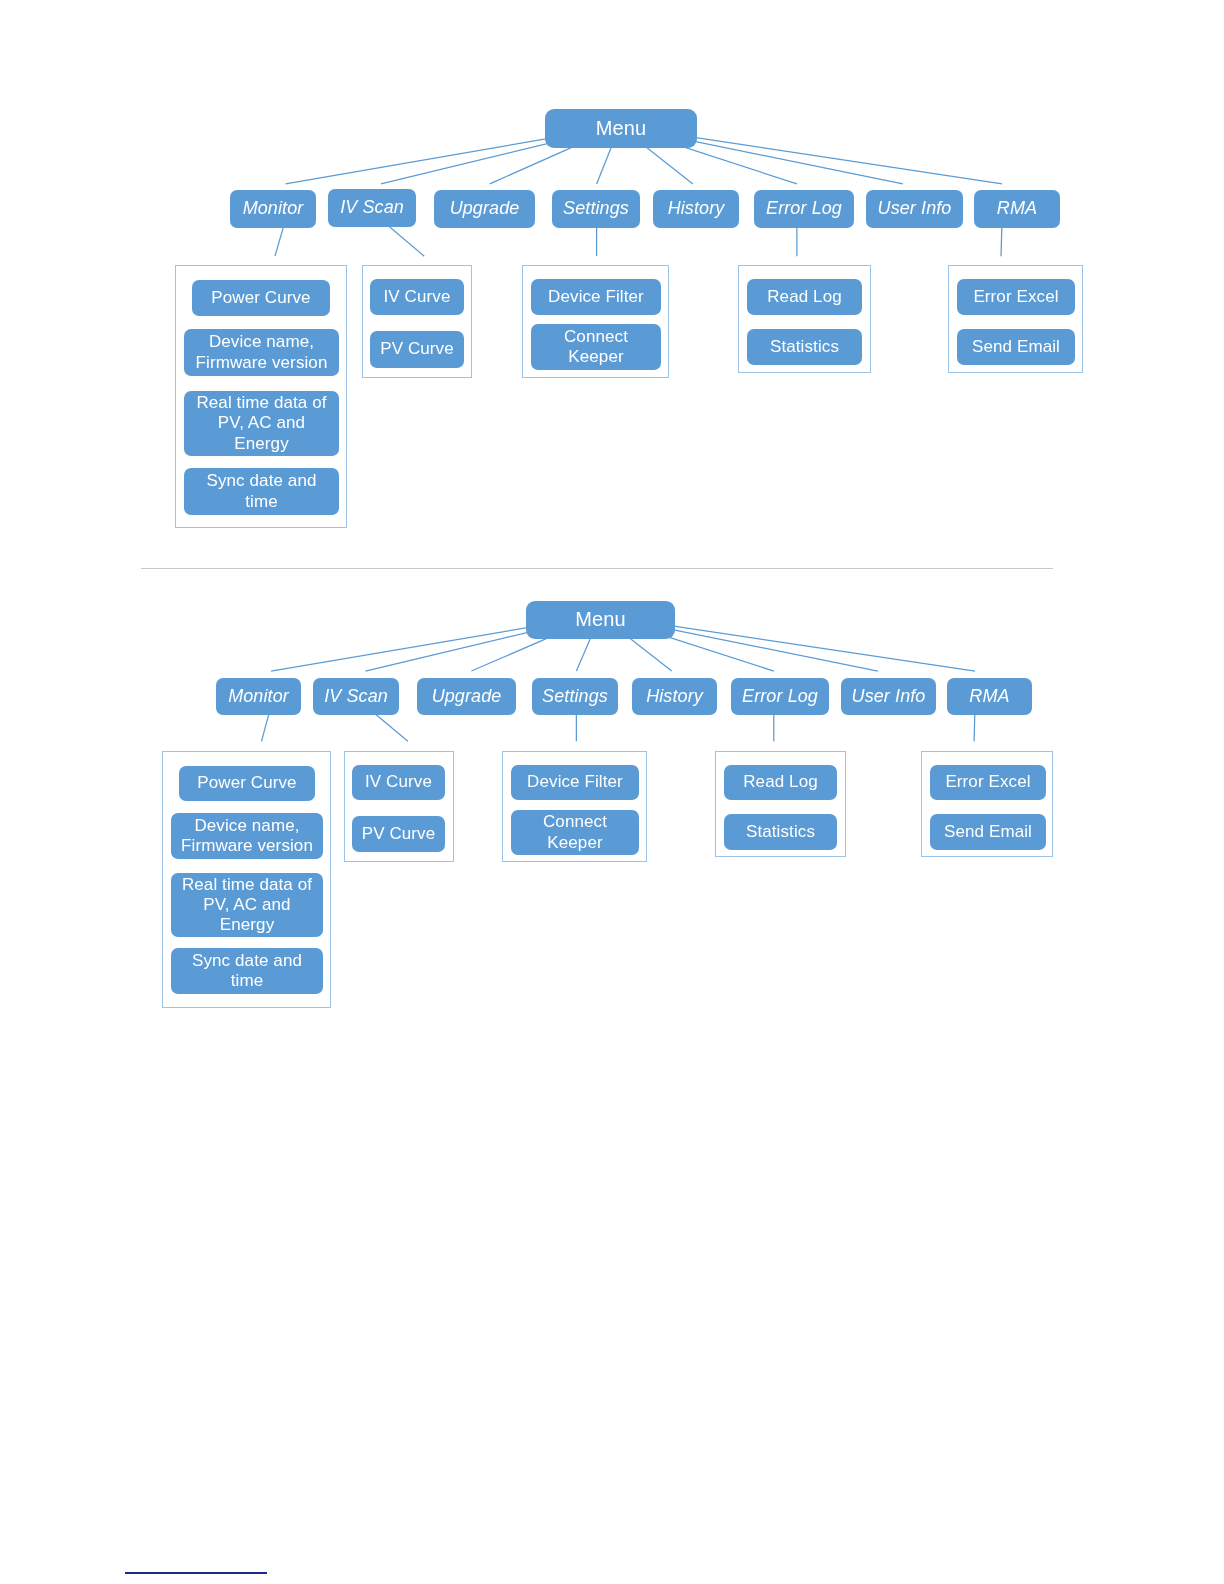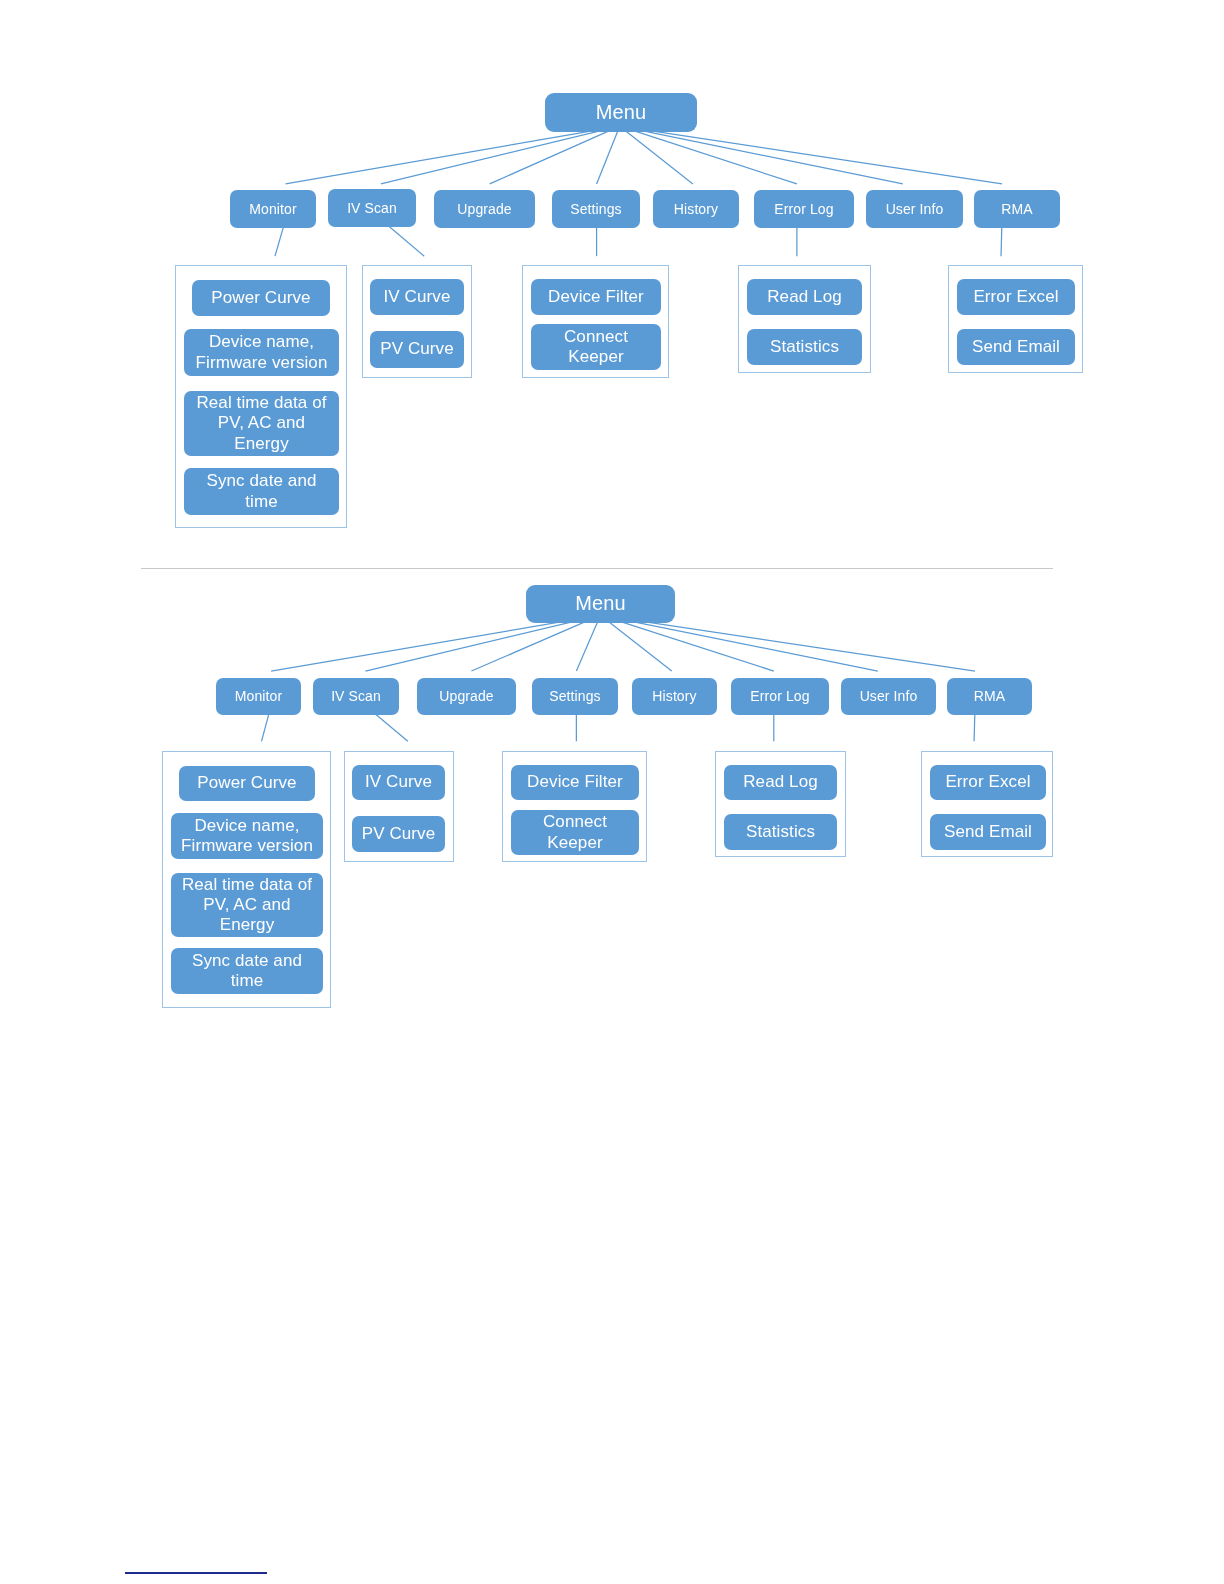--- a/index.html
+++ b/index.html
@@ -28,22 +28,22 @@
     display:flex;
     align-items:center;
     justify-content:center;
     text-align:center;
     line-height:1.18;
     letter-spacing:.1px;
     font-weight:400;
     padding:2px 6px;
     z-index:3;
   }
-  .node.root{font-size:20px;border-radius:9px;}
-  .node.lvl2{font-size:14px;}
+  .node.root{font-size:20px;border-radius:9px;margin-top:16px;}
+  .node.lvl2{font-size:18px;font-style:italic;}
   .node.leaf{font-size:17px;}
 
   
   .group-box{
     position:absolute;
     box-sizing:border-box;
     border:1.6px solid #9DC3E6;
     background:#ffffff;
     z-index:1;
   }

